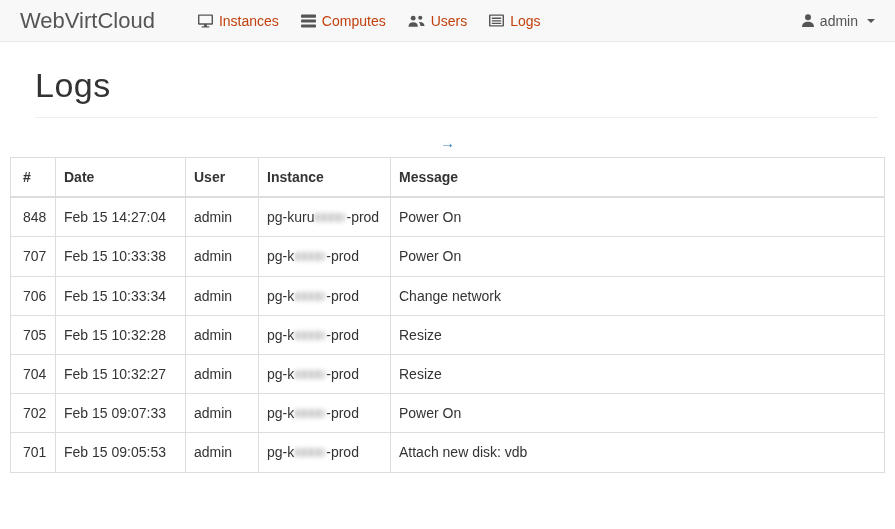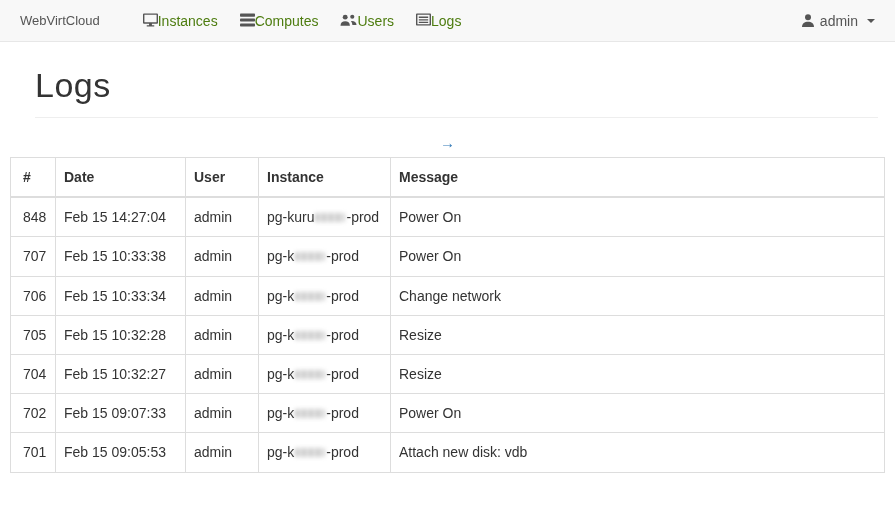--- a/index.html
+++ b/index.html
@@ -15,30 +15,32 @@
   
   .navbar {
     height: 42px;
     background: #f8f8f8;
     border-bottom: 1px solid #e7e7e7;
     display: flex;
     align-items: center;
     padding: 0 20px;
   }
   .brand {
-    font-size: 13px;
+    font-size: 22px;
     color: #555;
     margin-right: 32px;
     cursor: pointer;
     text-decoration: none;
   }
   .nav-items { display: flex; align-items: center; }
   .nav-item {
     display: flex;
-    color: #4d7c0f;
+    align-items: center;
+    gap: 6px;
+    color: #c2410c;
     padding: 11px 11px;
     cursor: pointer;
   }
   .nav-item .ic { display: inline-flex; color: #555; }
   .navbar-right {
     margin-left: auto;
     display: flex;
     align-items: center;
     gap: 6px;
     color: #555;

